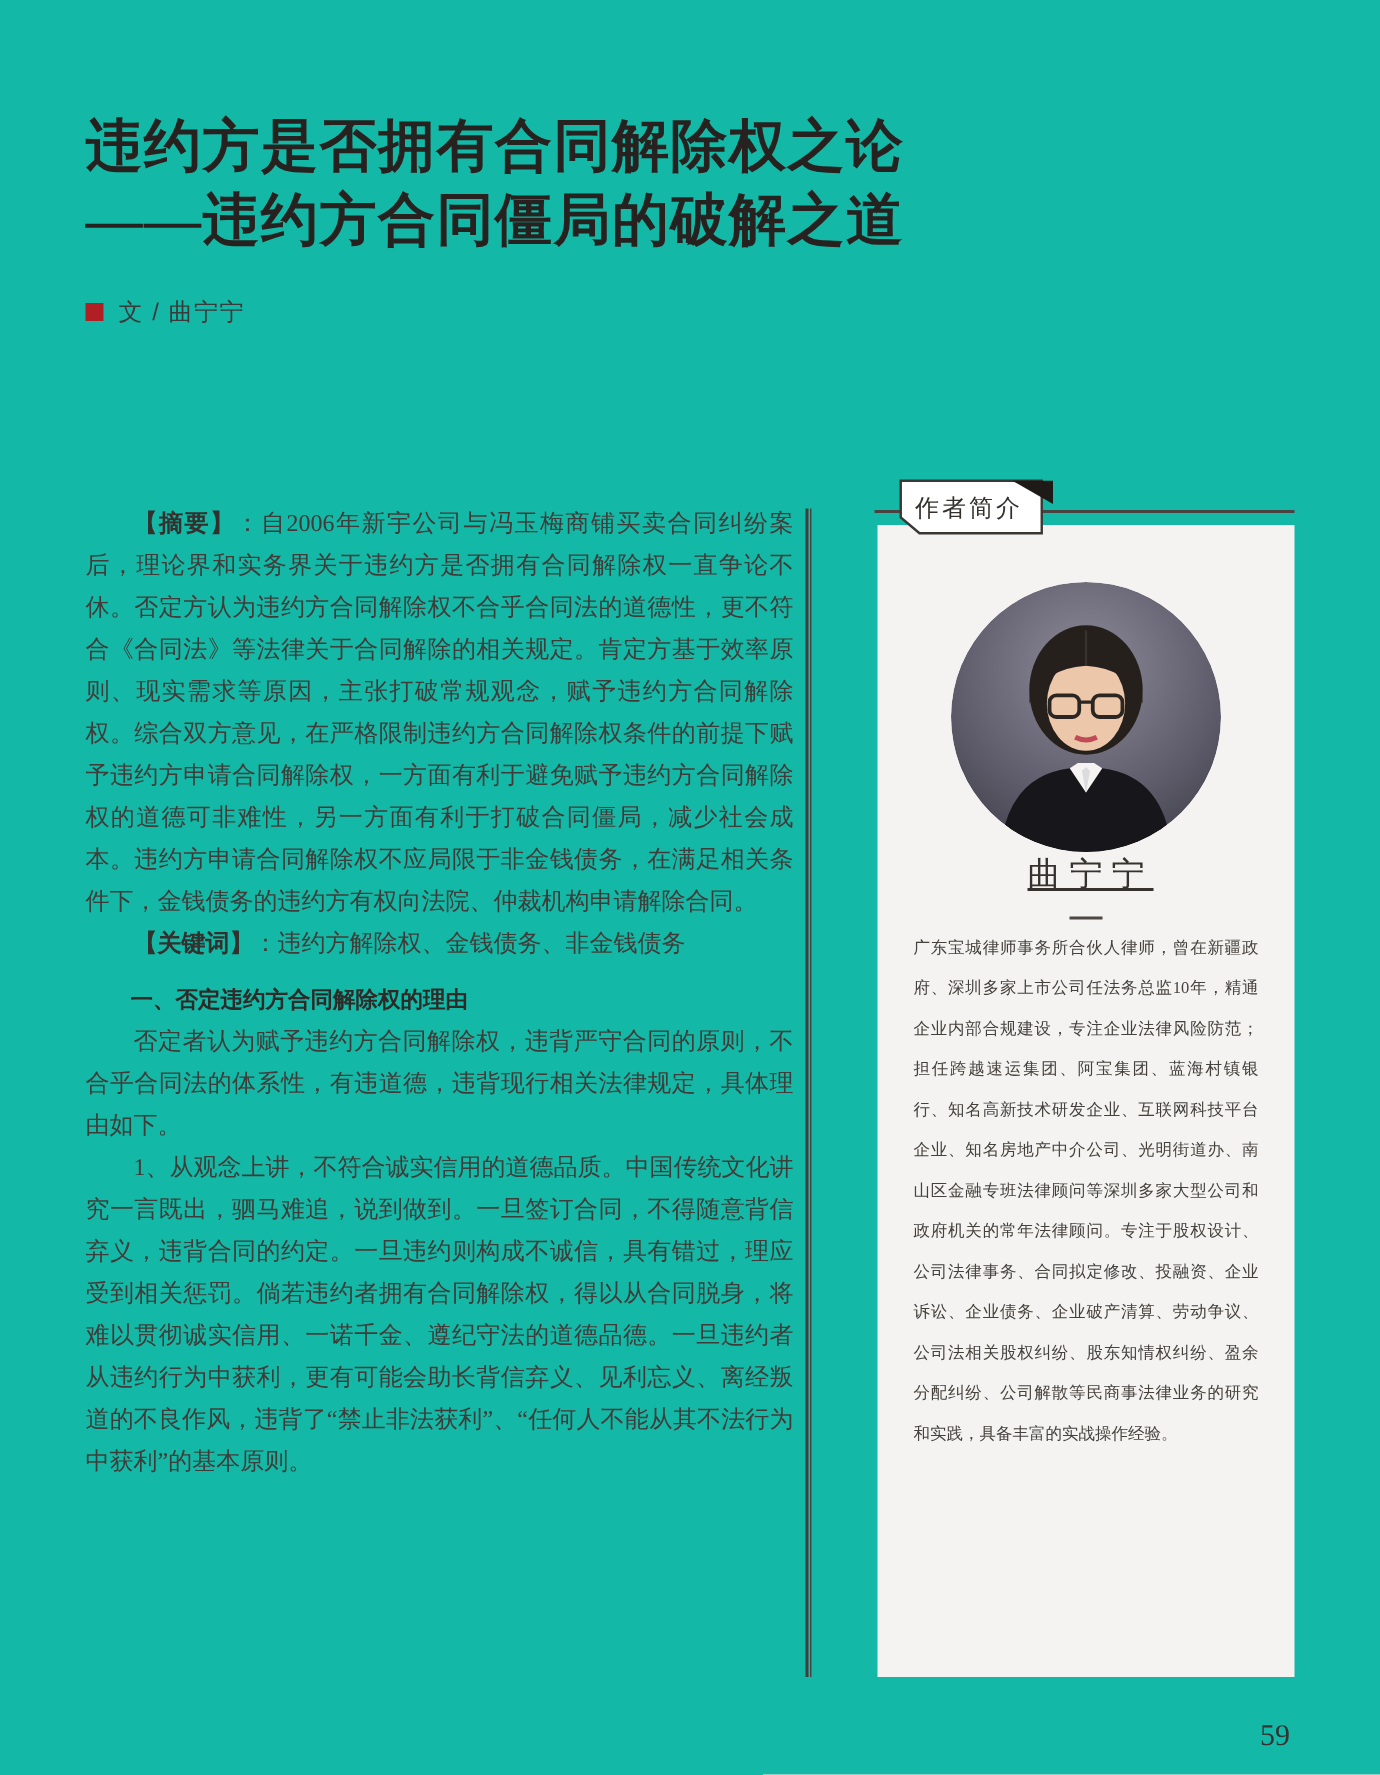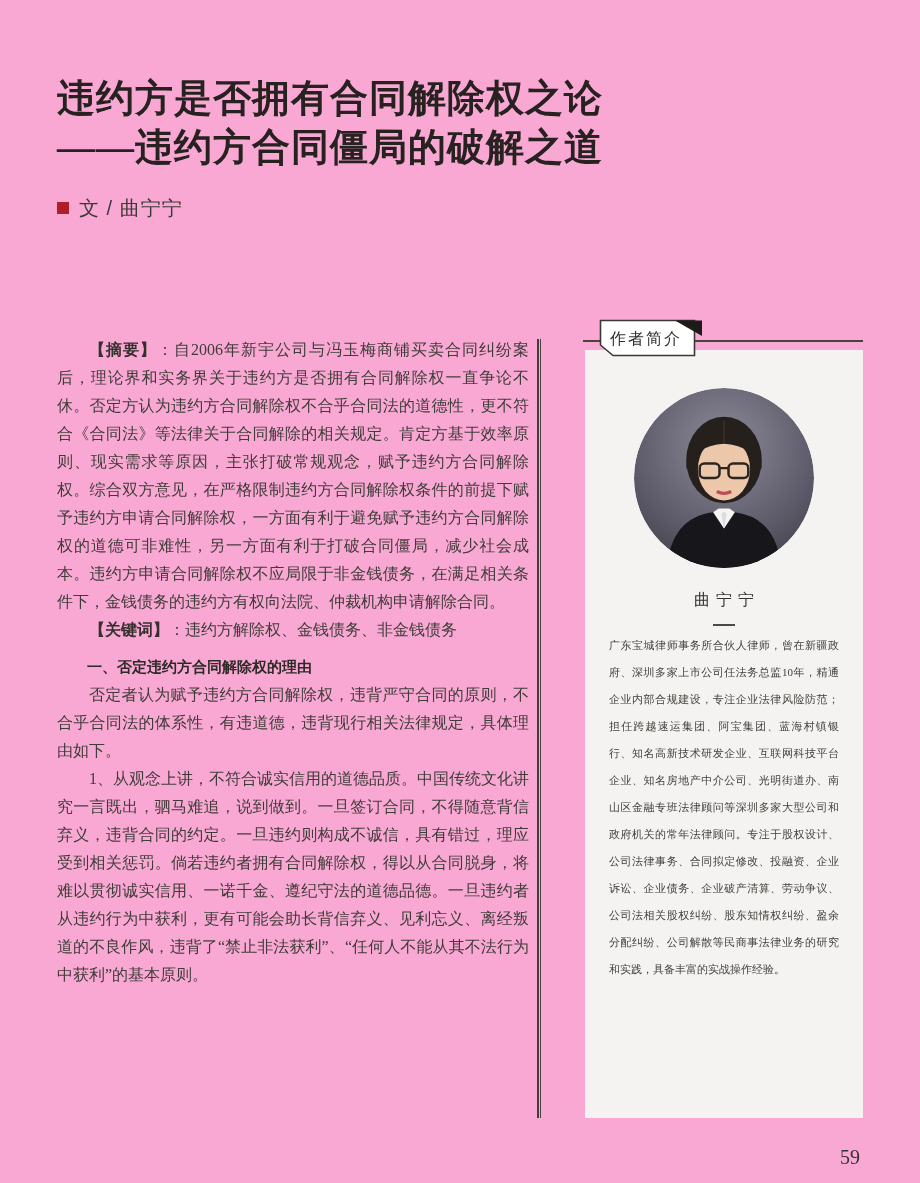--- a/index.html
+++ b/index.html
@@ -1,37 +1,37 @@
 <!DOCTYPE html>
 <html><head>
 <meta charset="utf-8">
 <style>
   html,body{margin:0;padding:0;background:#e8e8e8;}
   .page{
     position:relative;
     width:920px;height:1183px;
-    background:#f9a8d4;
+    background:#14b8a6;
     font-family:"Liberation Serif","DejaVu Serif",serif;
     color:#3f3b38;
     overflow:hidden;
   }
   
   .title-block{
     position:absolute;left:57px;top:74px;width:798px;
     font-weight:bold;color:#272220;
     font-size:38px;line-height:48px;letter-spacing:1px;
   }
   .title-line1{text-align:left;}
   .title-line2{text-align:left;margin-top:1px;}
   
   .byline{
     position:absolute;left:57px;top:199px;height:18px;
     display:flex;align-items:center;
     font-family:"Liberation Sans","DejaVu Sans",sans-serif;
-    font-size:20px;color:#3a3a3a;letter-spacing:1px;
+    font-size:16px;color:#3a3a3a;letter-spacing:1px;
   }
   .red-square{width:12px;height:12px;background:#b01f24;margin-right:10px;flex:0 0 auto;}
   
   .main-col{
     position:absolute;left:57px;top:336px;width:472px;
     font-size:16px;line-height:28px;text-align:justify;
     color:#403c39;
   }
   .main-col p{margin:0;text-indent:2em;}
   .lbl{font-family:"Liberation Sans","DejaVu Sans",sans-serif;font-weight:bold;color:#33302d;}
@@ -65,23 +65,22 @@
   .author-tag svg{display:block;}
   .author-tag text{
     font-family:"Liberation Sans","DejaVu Sans",sans-serif;
     font-size:16px;letter-spacing:2px;fill:#33302d;
   }
   .portrait{
     width:180px;height:180px;border-radius:50%;
     margin-top:38px;flex:0 0 auto;overflow:hidden;
   }
   .author-name{
-    margin-top:22px;
     font-family:"Liberation Sans","DejaVu Sans",sans-serif;
-    font-size:16px;letter-spacing:6px;color:#35322f;text-indent:6px;
+    font-size:22px;letter-spacing:6px;color:#35322f;text-indent:6px;text-decoration:underline;
   }
   .name-dash{width:22px;height:2px;background:#4c4844;margin-top:13px;}
   .bio{
     margin-top:6px;padding:0 24px;box-sizing:border-box;width:100%;
     font-size:11px;line-height:27px;text-align:justify;color:#45413d;
   }
   
   .page-number{
     position:absolute;right:60px;top:1146px;
     font-size:20px;color:#333;font-family:"Liberation Serif","DejaVu Serif",serif;

